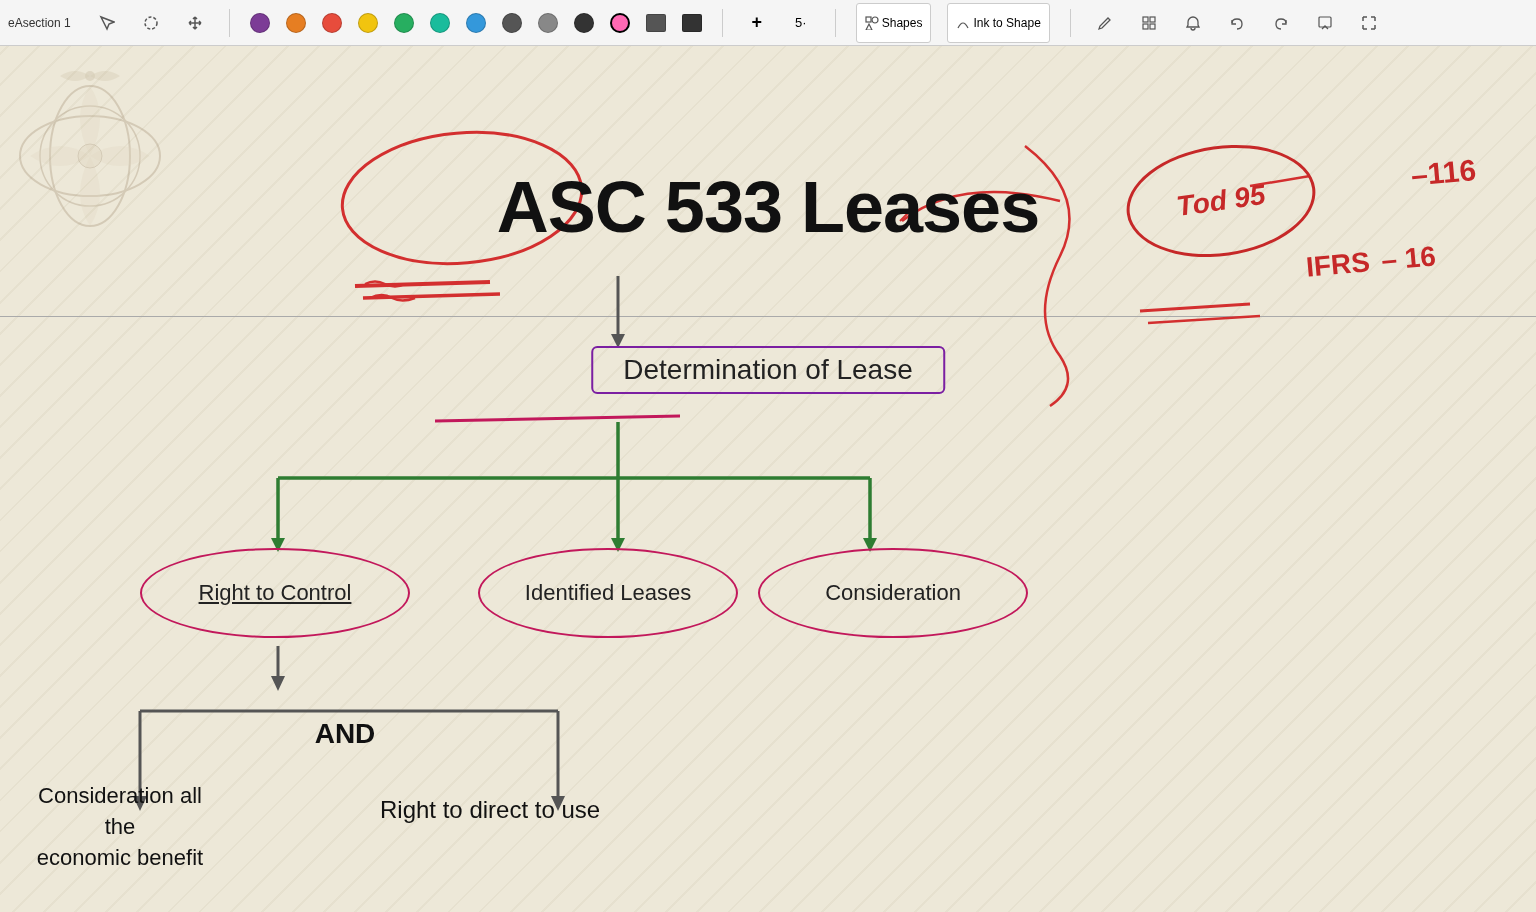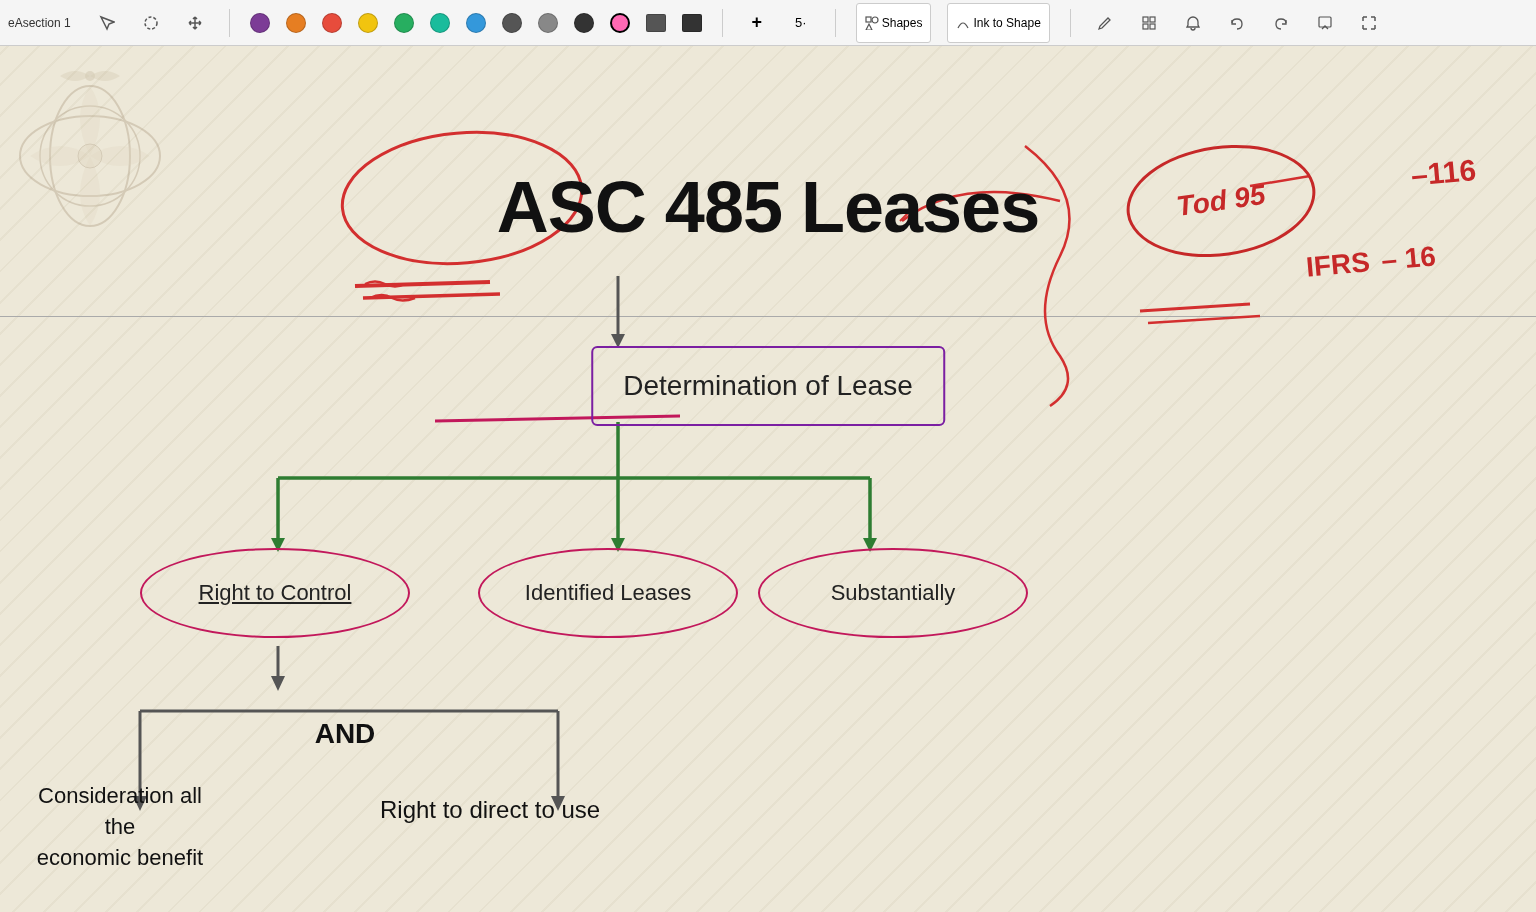--- a/index.html
+++ b/index.html
@@ -117,21 +117,21 @@
     }
 
     
     .determination-box {
       position: absolute;
       top: 300px;
       left: 50%;
       transform: translateX(-50%);
       border: 2px solid #7b1fa2;
       border-radius: 6px;
-      padding: 22px 30px;
+      padding: 6px 30px;
       font-size: 28px;
       color: #222;
       background: transparent;
       white-space: nowrap;
     }
 
     
     .oval-node {
       position: absolute;
       border: 2.5px solid #c2185b;
@@ -392,34 +392,34 @@
     <line x1="1140" y1="265" x2="1250" y2="258" stroke="#d32f2f" stroke-width="3"></line>
     <line x1="1148" y1="277" x2="1260" y2="270" stroke="#d32f2f" stroke-width="2.5"></line>
 
     <path d="M365 238 Q375 233 385 238 Q395 243 405 238" fill="none" stroke="#d32f2f" stroke-width="2.5"></path>
     <path d="M370 252 Q382 246 392 252 Q402 257 415 252" fill="none" stroke="#d32f2f" stroke-width="2.5"></path>
 
     <path d="M1025 100 Q1090 150 1060 210 Q1030 270 1060 310 Q1080 340 1050 360" fill="none" stroke="#d32f2f" stroke-width="2.5"></path>
 
   </svg>
 
-  <div class="main-title">ASC 485 Leases</div>
+  <div class="main-title">ASC 533 Leases</div>
 
   <div class="determination-box">Determination of Lease</div>
 
   <div class="oval-node oval-right-control">
     <span>Right to Control</span>
   </div>
 
   <div class="oval-node oval-identified">
     <span>Identified Leases</span>
   </div>
 
   <div class="oval-node oval-consideration">
-    <span>Substantially</span>
+    <span>Consideration</span>
   </div>
 
   <div style="position:absolute; top:672px; left:130px; width:430px; text-align:center; font-size:28px; font-weight:900; color:#111;">AND</div>
 
   <div class="bottom-text-left">
     <div style="font-size:22px;">Consideration all the</div>
     <div style="font-size:22px;">economic benefit</div>
   </div>
 
   <div class="bottom-text-right">Right to direct to use</div>

